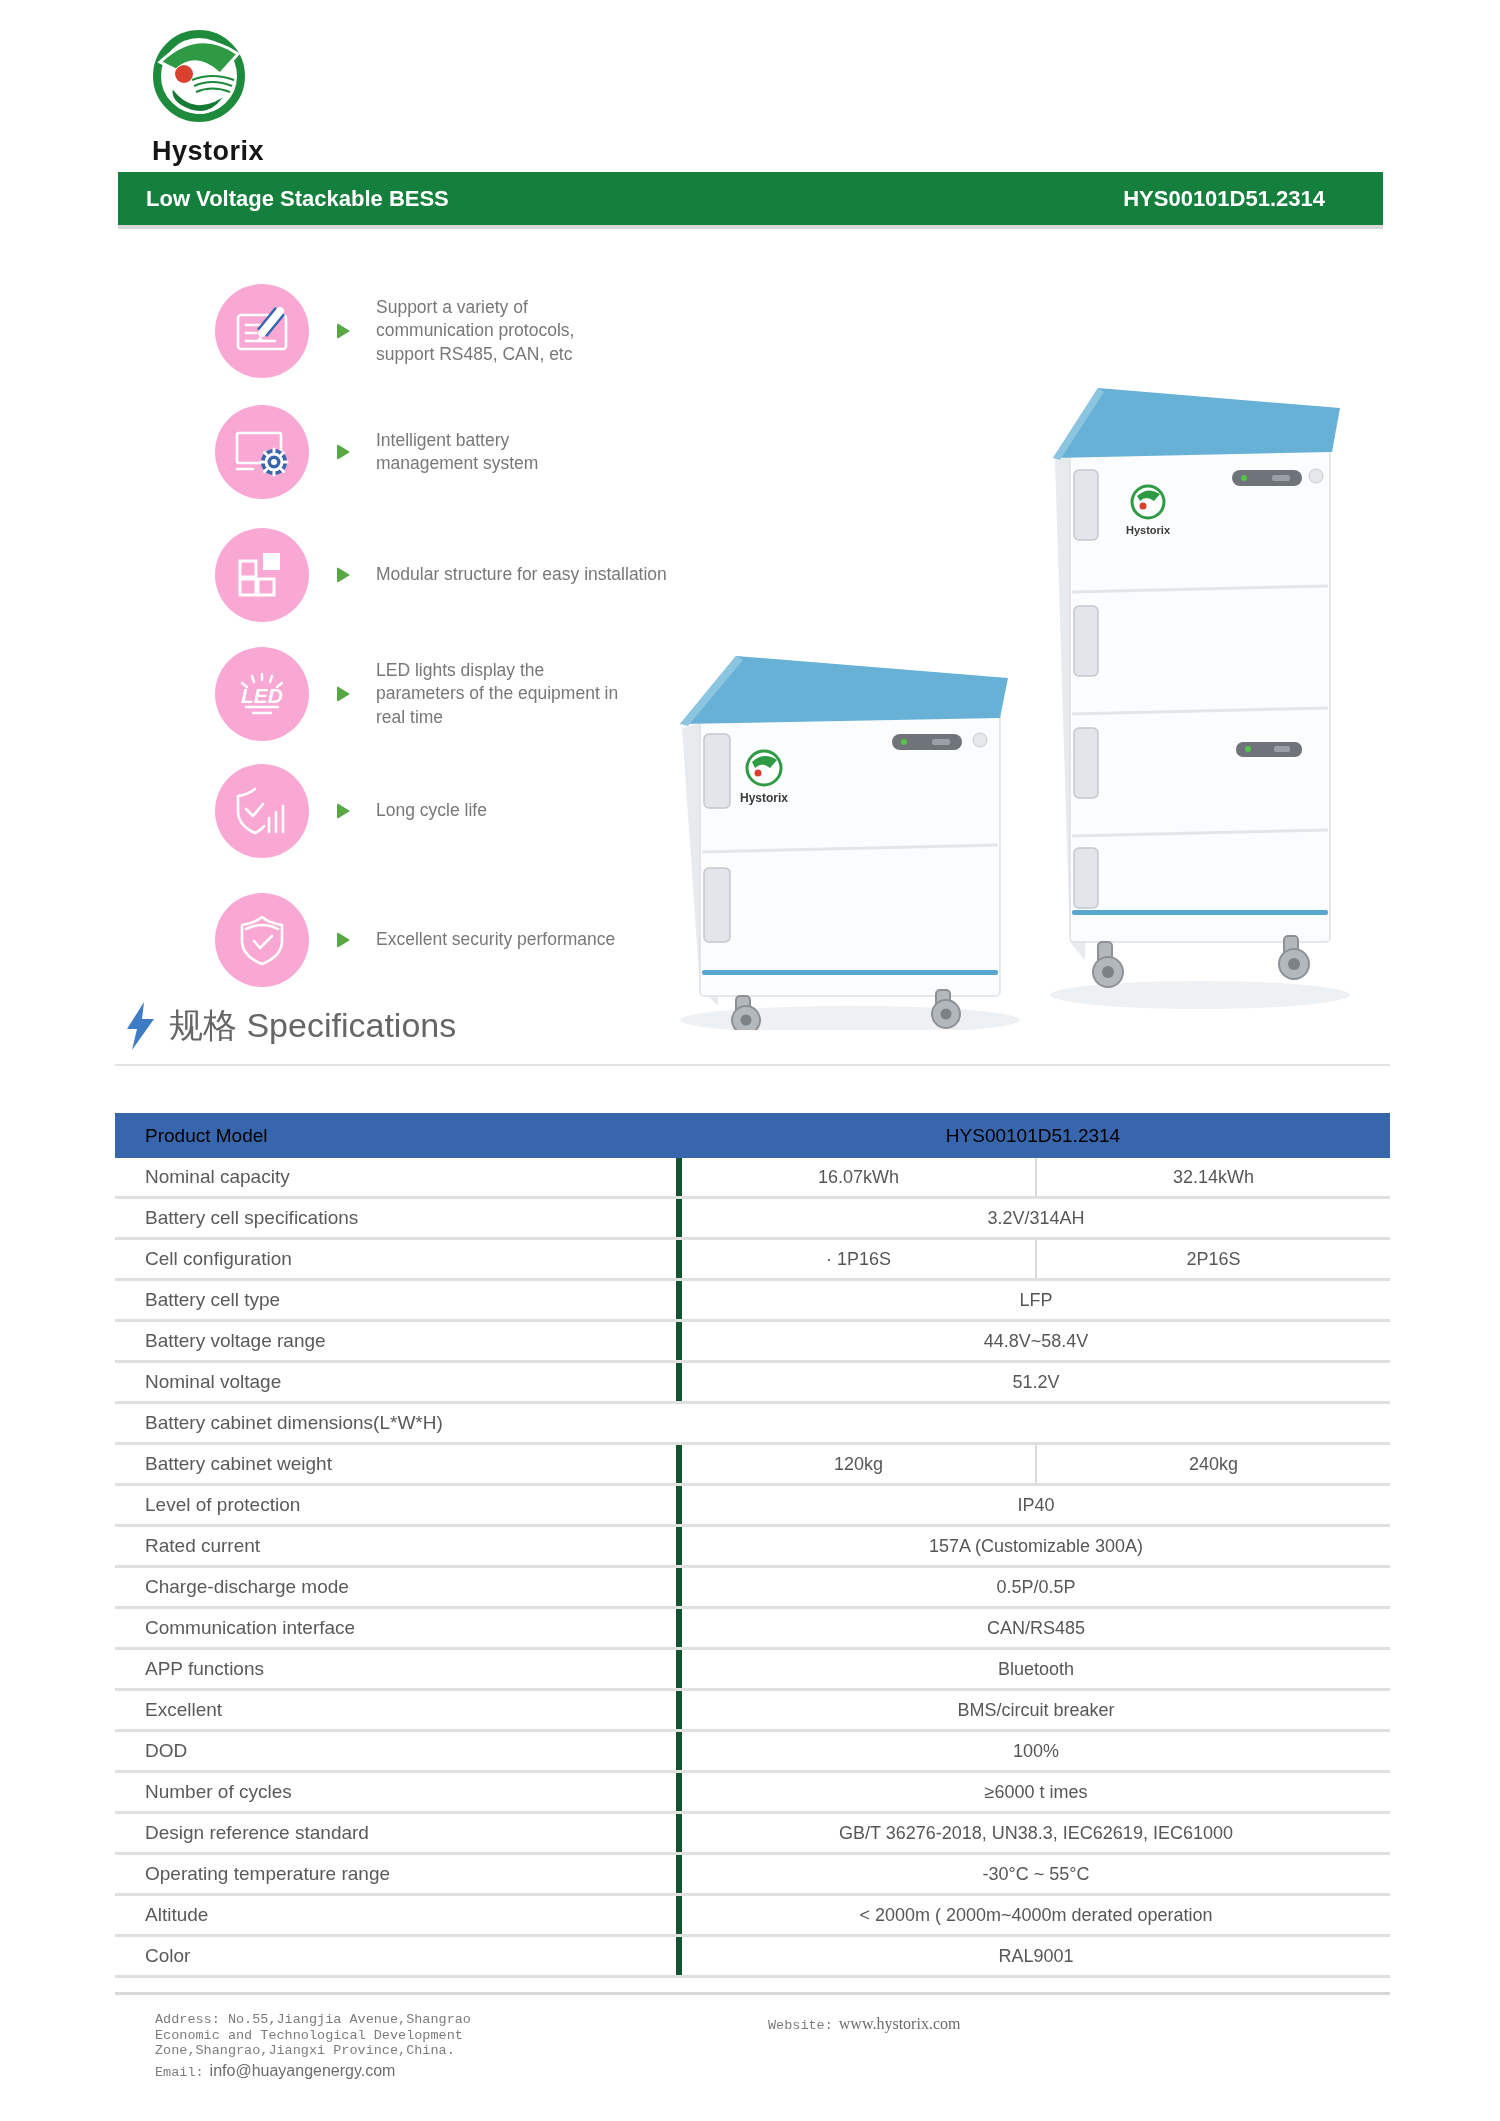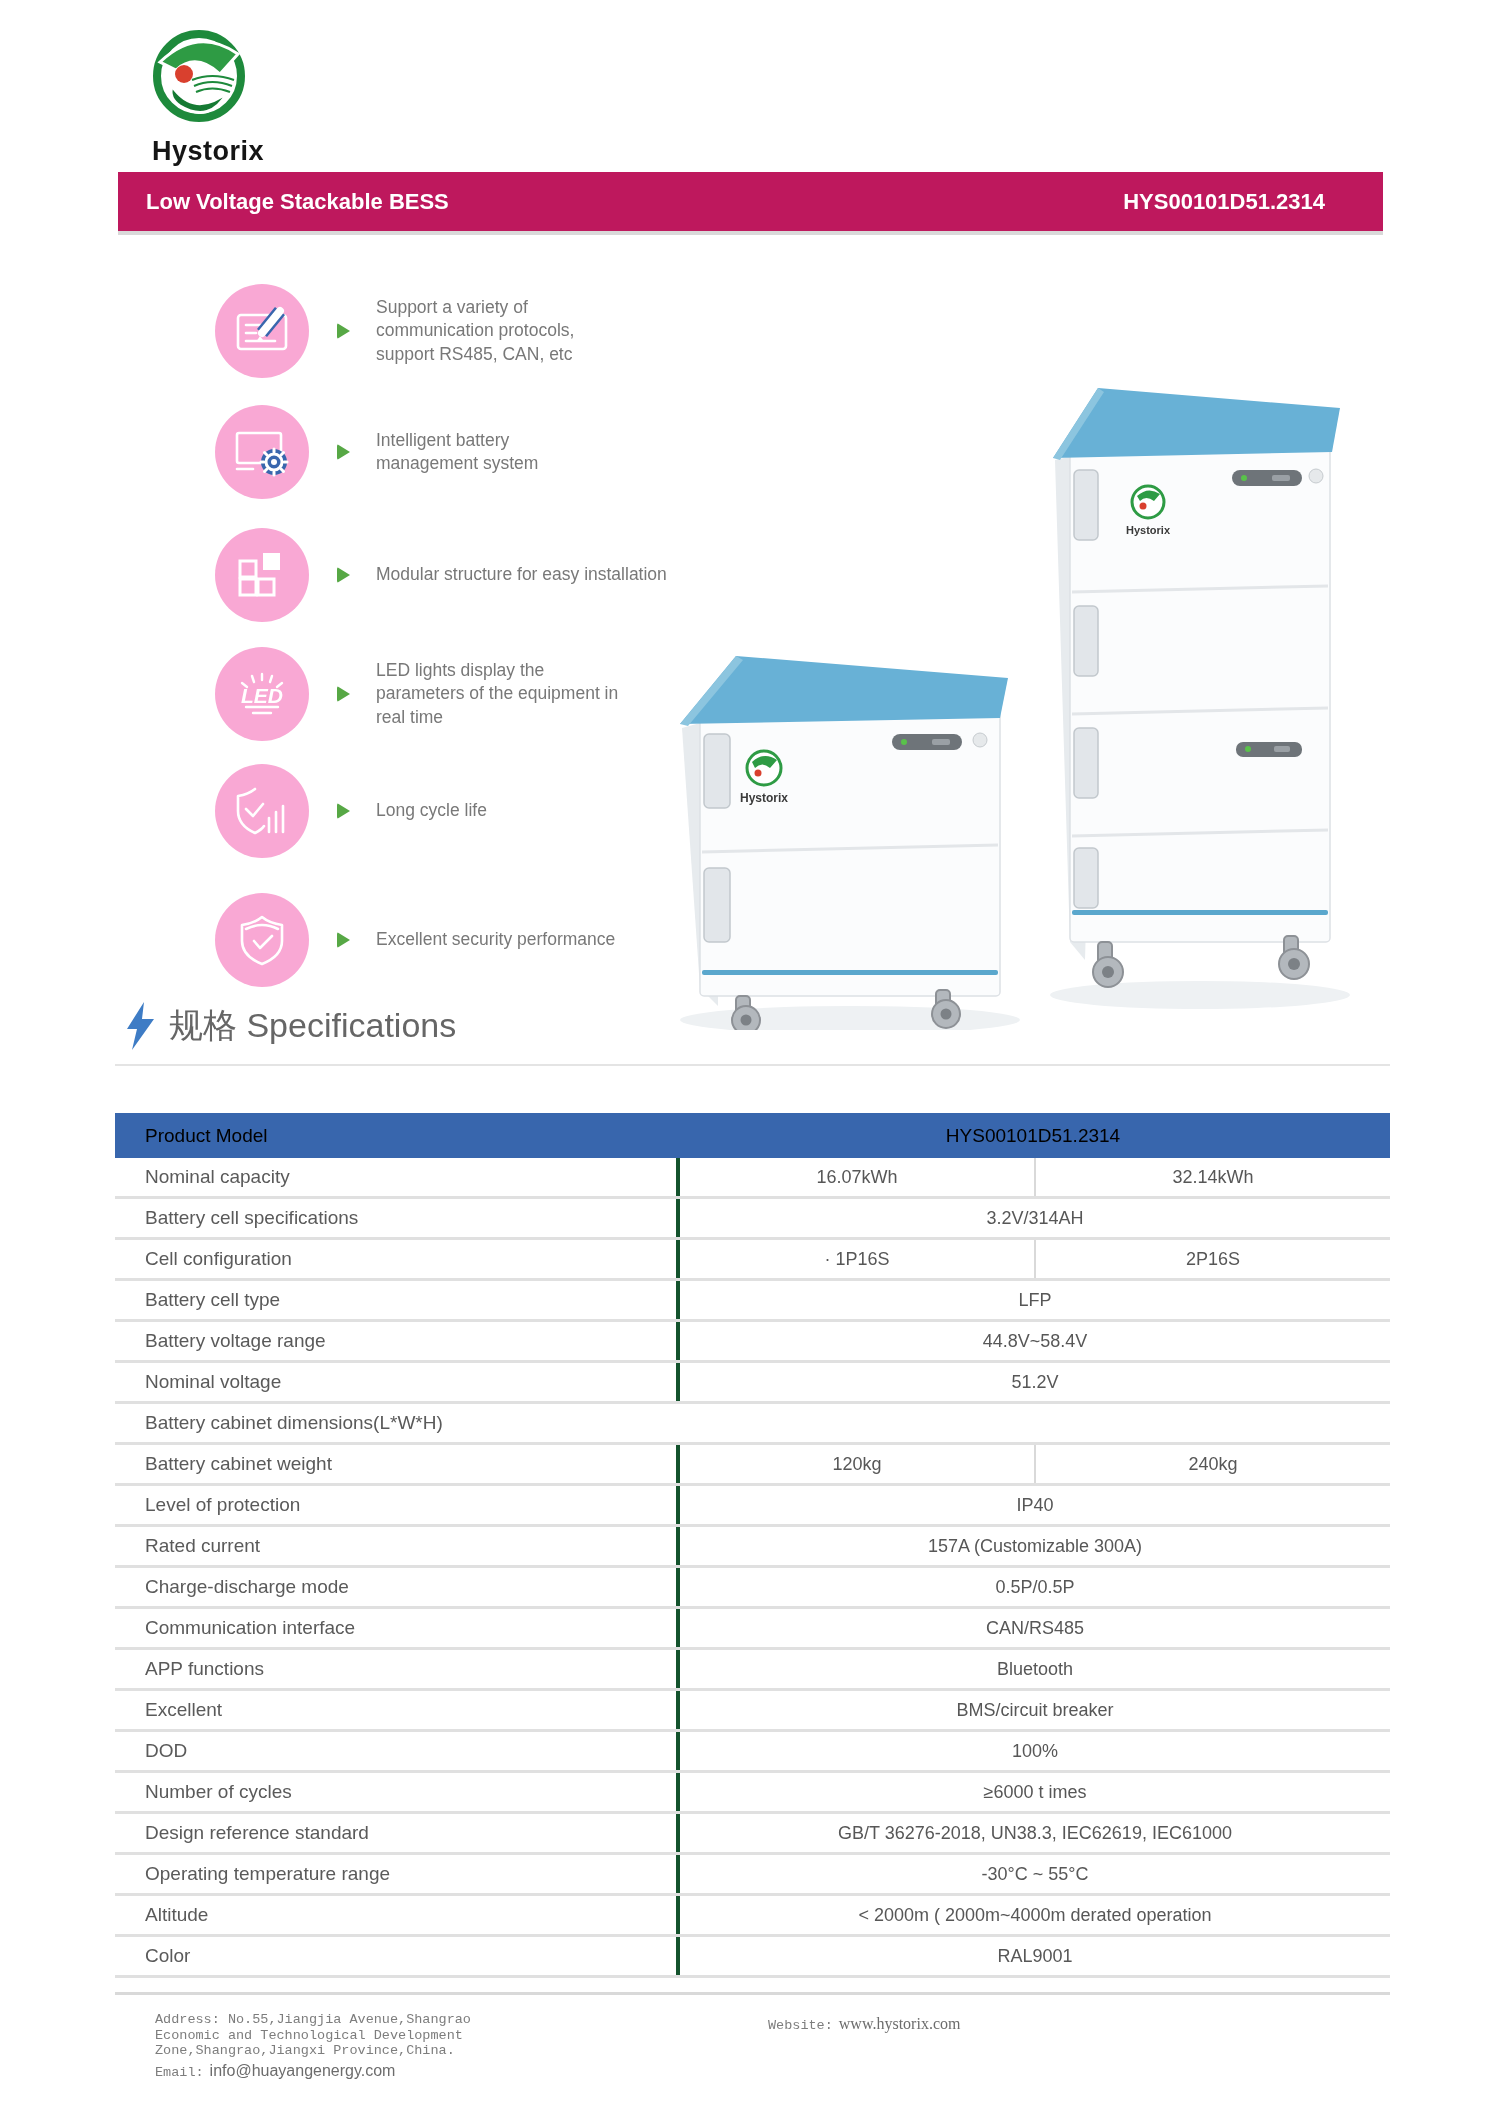--- a/index.html
+++ b/index.html
@@ -4,21 +4,21 @@
 <style>
   html,body{margin:0;padding:0;background:#ffffff;}
   .page{position:relative;width:1500px;height:2121px;background:#ffffff;overflow:hidden;
         font-family:"Liberation Sans", sans-serif;}
 
   
   .brand-logo{position:absolute;left:146px;top:24px;width:106px;height:110px;}
   .brand-name{position:absolute;left:152px;top:136px;font-size:27px;font-weight:bold;color:#151515;letter-spacing:.5px;}
 
   
-  .title-bar{position:absolute;left:118px;top:172px;width:1265px;height:59px;background:#be185d;
+  .title-bar{position:absolute;left:118px;top:172px;width:1265px;height:53px;background:#15803d;
              display:flex;align-items:center;justify-content:space-between;
              box-shadow:0 4px 0 #d9d9d9;}
   .title-bar .left{margin-left:28px;color:#ffffff;font-size:22px;font-weight:bold;}
   .title-bar .right{margin-right:58px;color:#ffffff;font-size:22px;font-weight:bold;}
 
   
   .feature{position:absolute;left:215px;display:flex;align-items:center;}
   .f-circle{width:94px;height:94px;border-radius:50%;background:#f9a8d4;flex:0 0 94px;
             display:flex;align-items:center;justify-content:center;}
   .f-arrow{width:0;height:0;border-left:13px solid #57A845;border-top:8px solid transparent;
@@ -31,21 +31,21 @@
   .spec-head-rule{position:absolute;left:115px;top:1064px;width:1275px;height:2px;background:#e4e4e4;}
 
   
   .spec-table{position:absolute;left:115px;top:1113px;width:1275px;}
   .spec-table-header{height:45px;background:#3866AD;display:flex;align-items:center;color:#000000;}
   .spec-table-header .h-label{width:561px;padding-left:30px;box-sizing:border-box;font-size:19px;}
   .spec-table-header .h-value{flex:1;text-align:center;font-size:19px;font-weight:500;}
   .spec-row{display:flex;height:41px;box-sizing:border-box;border-bottom:3px solid #e0e0e0;background:#fff;}
   .spec-label{width:561px;box-sizing:border-box;padding-left:30px;display:flex;align-items:center;
               font-size:19px;color:#5a5a5a;}
-  .spec-values{flex:1;display:flex;border-left:4px solid #14532d;}
+  .spec-values{flex:1;display:flex;border-left:6px solid #14532d;}
   .spec-value{flex:1;display:flex;align-items:center;justify-content:center;font-size:18px;color:#575757;}
   .spec-value + .spec-value{border-left:2px solid #d9d9d9;}
 
   
   .footer-rule{position:absolute;left:115px;top:1992px;width:1275px;height:3px;background:#d9d9d9;}
   .footer-address{position:absolute;left:155px;top:2012px;font-family:"Liberation Mono", monospace;
                   font-size:13.5px;line-height:15.5px;color:#7d7d7d;white-space:pre-line;}
   .footer-email{position:absolute;left:155px;top:2062px;font-family:"Liberation Mono", monospace;
                 font-size:13.5px;color:#7d7d7d;display:flex;align-items:baseline;}
   .footer-email .val{font-family:"Liberation Sans", sans-serif;font-size:16px;color:#6c6c6c;margin-left:6px;}

